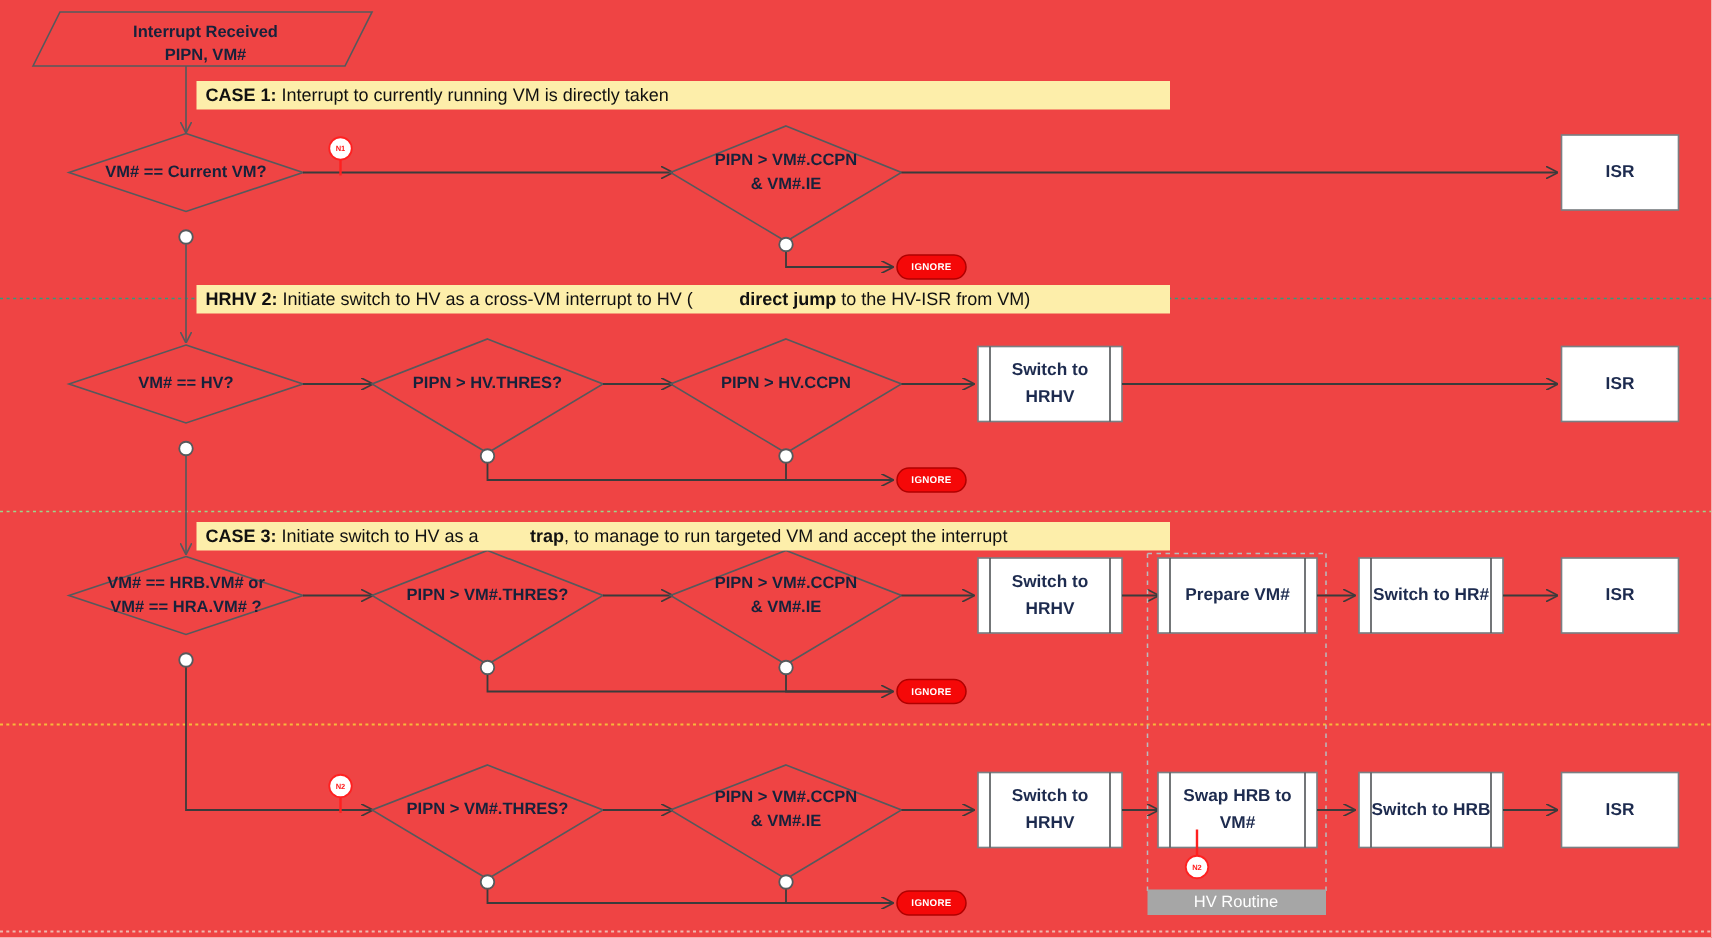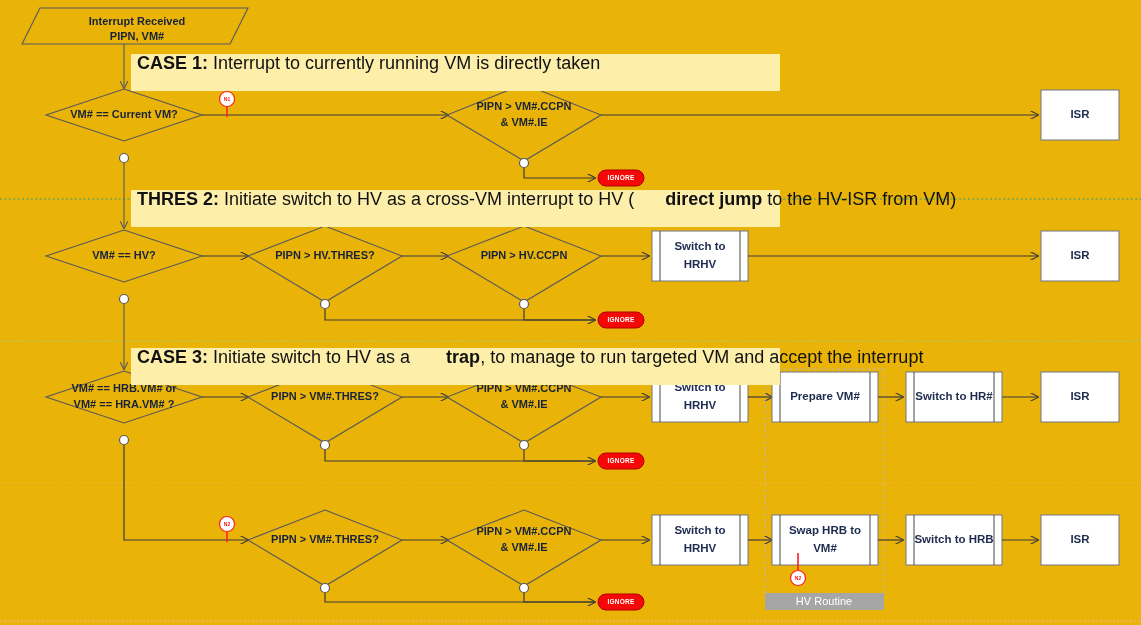--- a/index.html
+++ b/index.html
@@ -7,21 +7,21 @@
     padding: 0;
     background: #ffffff;
   }
   body {
     font-family: "Liberation Sans", sans-serif;
   }
   #stage {
     position: relative;
     width: 1141px;
     height: 625px;
-    background: #eab308;
+    background: #ef4444;
     overflow: hidden;
   }
   #stage svg {
     position: absolute;
     top: 0;
     left: 0;
   }
   .node-text {
     font-family: "Liberation Sans", sans-serif;
     font-size: 11px;
@@ -59,24 +59,24 @@
     font-family: "Liberation Sans", sans-serif;
     font-size: 11px;
     font-weight: normal;
     fill: #ffffff;
     text-anchor: middle;
     dominant-baseline: middle;
   }
   .case-banner {
     position: absolute;
     background: #fdeeaa;
-    height: 37px;
+    height: 19px;
     line-height: 19px;
     font-family: "Liberation Sans", sans-serif;
-    font-size: 18px;
+    font-size: 12px;
     color: #111111;
     white-space: nowrap;
     padding: 0 4px 0 6px;
     box-sizing: border-box;
   }
   .case-banner .case-label {
     font-weight: bold;
   }
   .case-banner .case-strong {
     font-weight: bold;
@@ -341,20 +341,20 @@
 
     <rect class="hv-routine-bar" x="765" y="593" width="119" height="17"></rect>
     <text class="hv-routine-text" x="824" y="602">HV Routine</text>
   </svg>
 
   <div class="case-banner" style="left:131px; top:54px; width:649px;">
     <span class="case-label">CASE 1:</span><span> Interrupt to currently running VM is directly taken</span>
   </div>
 
   <div class="case-banner" style="left:131px; top:190px; width:649px;">
-    <span class="case-label">THRES 2:</span><span> Initiate switch to HV as a cross-VM interrupt to HV (</span><span class="case-strong">direct jump</span><span> to the HV-ISR from VM)</span>
+    <span class="case-label">HRHV 2:</span><span> Initiate switch to HV as a cross-VM interrupt to HV (</span><span class="case-strong">direct jump</span><span> to the HV-ISR from VM)</span>
   </div>
 
   <div class="case-banner" style="left:131px; top:348px; width:649px;">
     <span class="case-label">CASE 3:</span><span> Initiate switch to HV as a </span><span class="case-strong">trap</span><span>, to manage to run targeted VM and accept the interrupt</span>
   </div>
 
 </div>
 
 </body></html>

